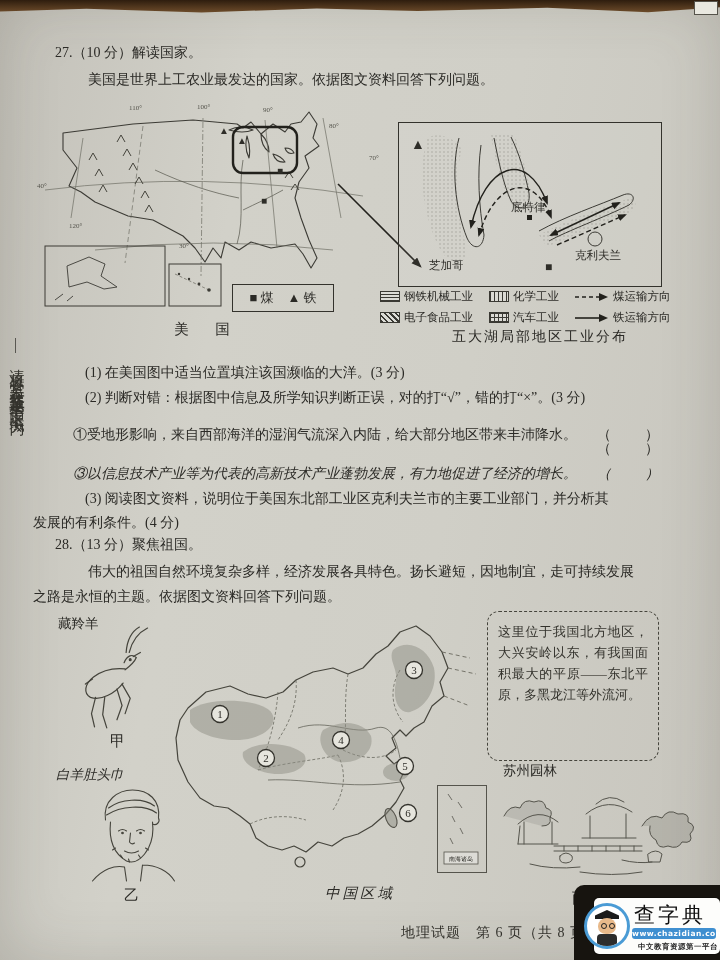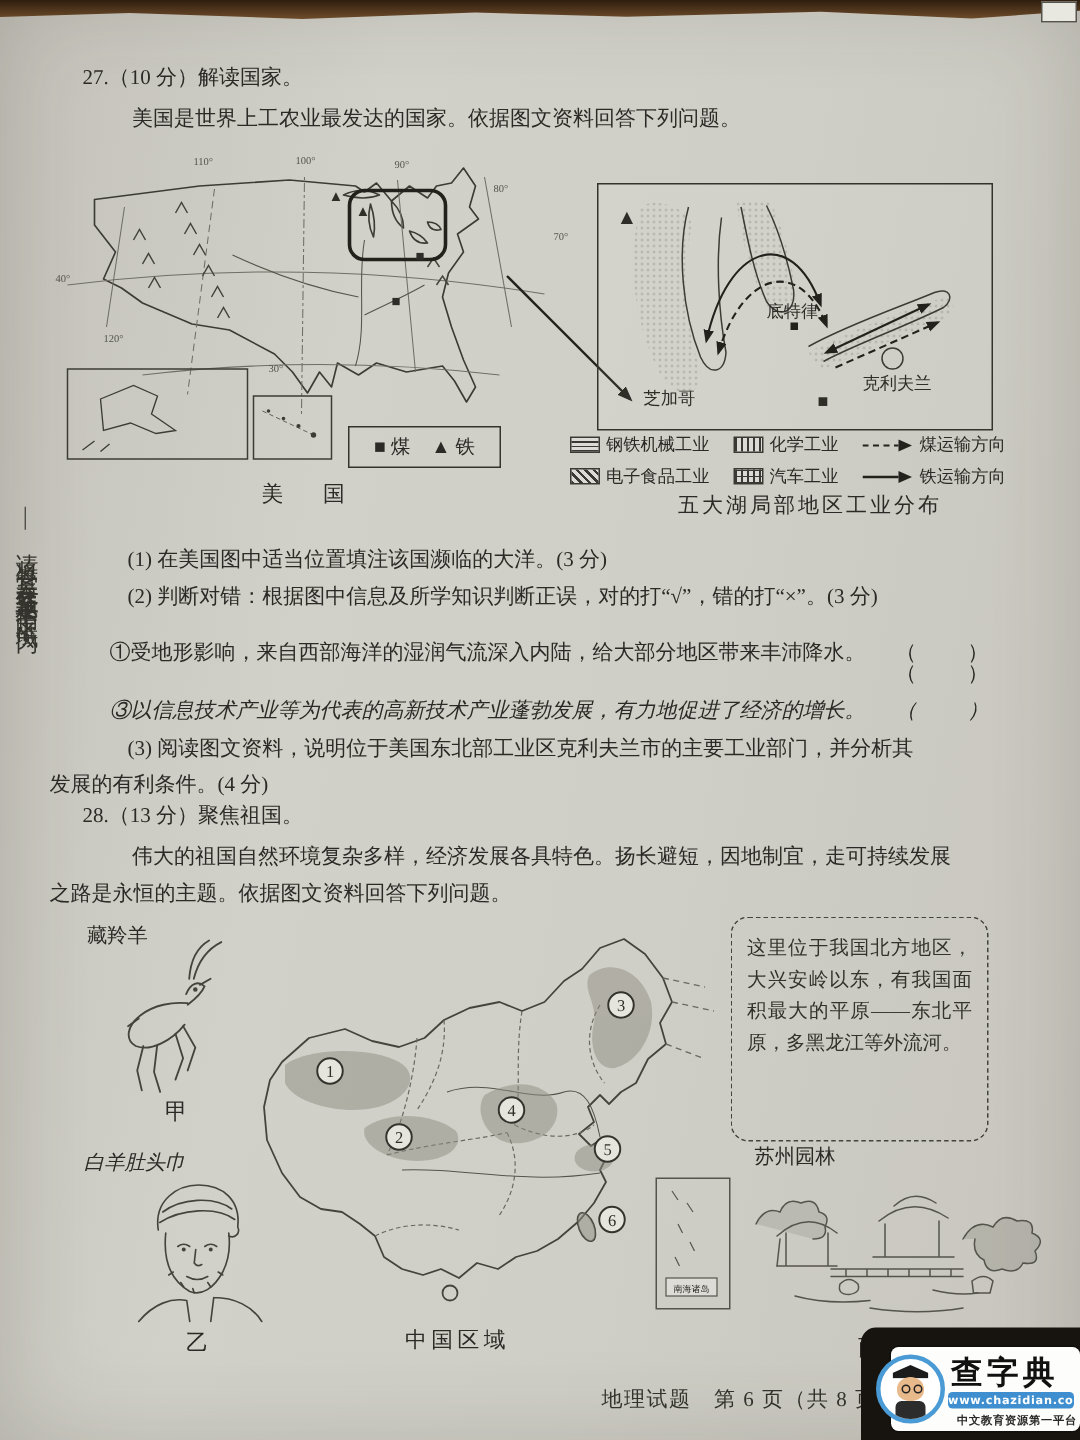--- a/index.html
+++ b/index.html
@@ -36,21 +36,21 @@
   .sw-g{background-image:repeating-linear-gradient(0deg,#3a3933 0 1px,transparent 1px 4px),
                         repeating-linear-gradient(90deg,#3a3933 0 1px,transparent 1px 4px);}
   .callout{border:1.4px dashed #45443c;border-radius:12px;padding:9px 10px;font-size:13px;
       line-height:1.62;color:#33322c;text-align:justify;}
   .tag{font-size:15px;letter-spacing:2px;}
   .sketch-label{font-size:13.5px;white-space:nowrap;}
   
   .footer{font-size:14px;text-align:right;letter-spacing:1px;color:#33322c;}
   .dark-corner{background:#17140f;border-radius:10px 0 0 0;}
   .logo-card{background:#fdfdfb;border-radius:5px;box-shadow:0 0 0 1px rgba(0,0,0,.25);}
-  .logo-title{font-family:"Liberation Sans","DejaVu Sans",sans-serif;font-weight:bold;
+  .logo-title{font-family:"Liberation Sans","DejaVu Sans",sans-serif;font-weight:normal;
       font-size:21px;color:#111;letter-spacing:3px;white-space:nowrap;}
   .logo-banner{background:#3f8fd0;border-radius:3px;color:#fff;font-family:"DejaVu Sans",sans-serif;
       font-size:7.5px;font-weight:bold;text-align:center;line-height:11px;letter-spacing:.5px;}
   .logo-tagline{font-family:"Liberation Sans","DejaVu Sans",sans-serif;font-size:7.5px;font-weight:bold;
       color:#2a2a2a;text-align:right;letter-spacing:.5px;white-space:nowrap;}
   .avatar{border-radius:50%;background:#fff;border:3px solid #4a9bd5;box-sizing:border-box;overflow:hidden;}
   svg{display:block;}
   svg text{font-family:"Liberation Serif","DejaVu Serif",serif;fill:#2e2d28;}
   .gridlab{font-size:7px;fill:#55544c;}
 </style>
@@ -323,21 +323,21 @@
       <g>
           <circle cx="257" cy="156" r="8.5" fill="#e6e5dd" stroke="#33322c" stroke-width="1.3"></circle>
          <text x="257" y="160" font-size="11" text-anchor="middle">5</text>
         </g>
       <g>
           <circle cx="260" cy="203" r="8.5" fill="#e6e5dd" stroke="#33322c" stroke-width="1.3"></circle>
          <text x="260" y="207" font-size="11" text-anchor="middle">6</text>
         </g>
     </g>
   </svg>
-  <div class="abs" style="left:270px;top:884px;width:180px;font-size:14.5px;letter-spacing:3px;text-align:left;">中国区域</div>
+  <div class="abs" style="left:270px;top:884px;width:180px;font-size:14.5px;letter-spacing:3px;text-align:center;font-style:italic;">中国区域</div>
 
   <div class="abs callout" style="left:487px;top:611px;width:150px;height:130px;">这里位于我国北方地区，大兴安岭以东，有我国面积最大的平原——东北平原，多黑龙江等外流河。</div>
 
   <div class="abs" style="left:437px;top:785px;width:48px;height:86px;border:1px solid #55544c;">
     <svg width="46" height="84" viewBox="0 0 46 84">
       <g stroke="#55544c" stroke-width="0.8" fill="none">
         <path d="M10,8 l4,6 M20,16 l4,6 M14,30 l3,6 M22,42 l3,6 M12,52 l3,6"></path>
         <rect x="6" y="66" width="34" height="12" fill="rgba(255,255,255,.3)"></rect>
       </g>
       <text x="23" y="75" font-size="6" text-anchor="middle" fill="#33322c">南海诸岛</text>

